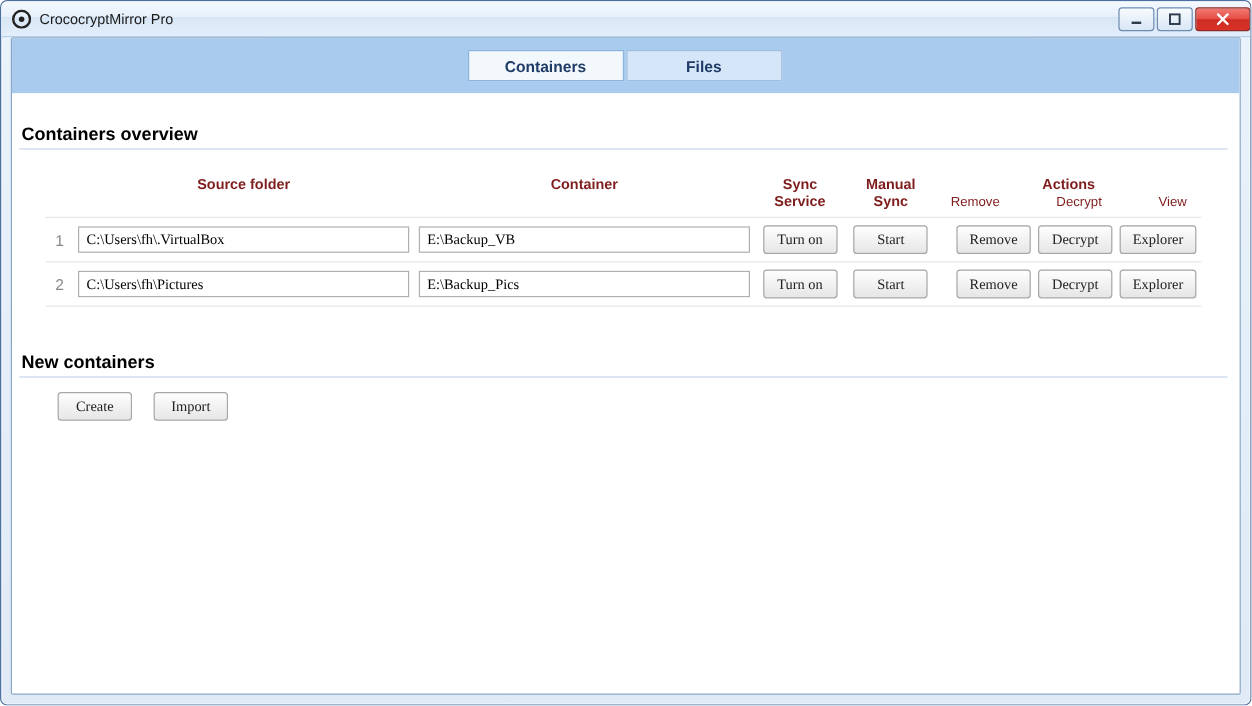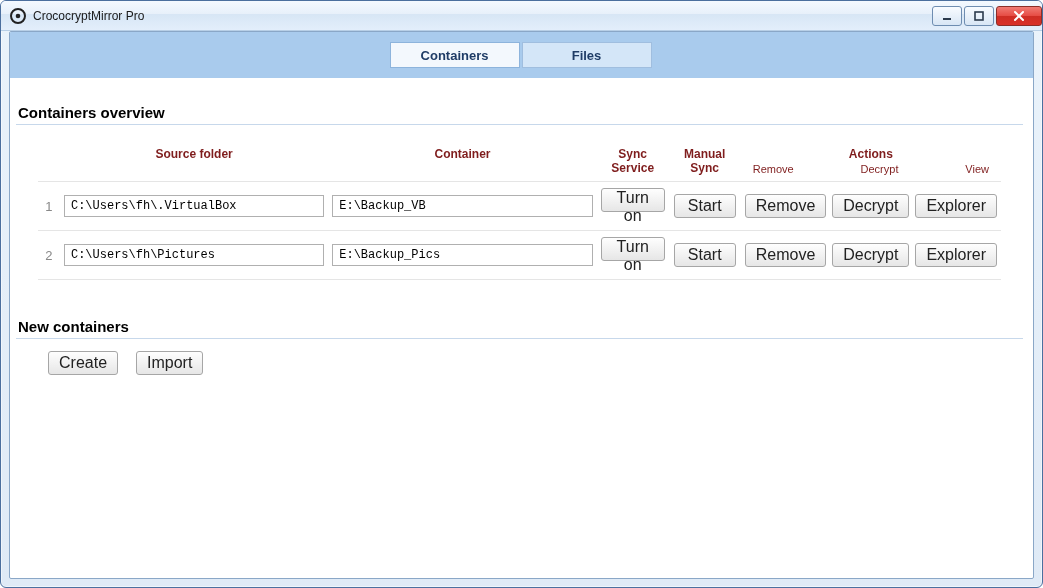--- a/index.html
+++ b/index.html
@@ -101,28 +101,28 @@
     table.ov th {
       font-size: 12px; font-weight: bold; color: #7f1d1d; text-align: center;
       padding: 4px 4px 6px 4px; vertical-align: top;
     }
     .col-action-sub { display: flex; justify-content: space-between; font-weight: normal; font-size: 11px; padding: 2px 8px 0 8px; }
     table.ov td { padding: 6px 4px; vertical-align: middle; text-align: center; }
     table.ov tr.row { border-top: 1px solid #e5e5e5; border-bottom: 1px solid #e5e5e5; }
     .row-num { color: #888; font-size: 13px; text-align: right; width: 20px; }
     .txt {
       width: 100%; height: 22px;
-      font-family: Liberation Mono, monospace; font-size: 12px;
+      font-family: Liberation Serif, serif; font-size: 12px;
       border: 1px solid #b0b0b0; padding: 2px 6px;
       background: #fff;
     }
     .btn {
       height: 24px; min-width: 62px;
       padding: 0 10px;
-      font-family: Liberation Sans, sans-serif; font-size: 16px; color: #222;
+      font-family: Liberation Serif, serif; font-size: 12px; color: #222;
       background: linear-gradient(#fefefe, #e6e6e6);
       border: 1px solid #a6a6a6;
       border-radius: 3px;
       cursor: pointer;
     }
 
     .sync-all-wrap { margin: 20px 0 0 32px; }
     .new-ctr-wrap { margin: 8px 0 0 32px; display: flex; gap: 18px; }
 
     

